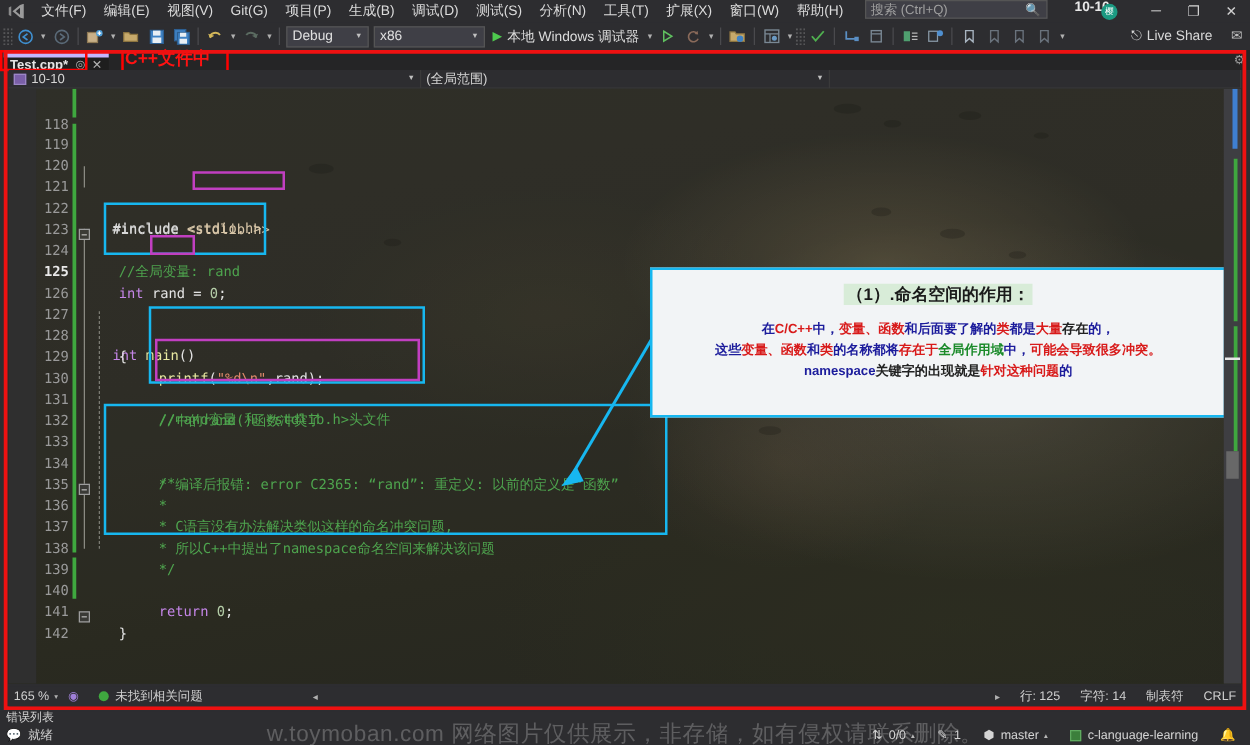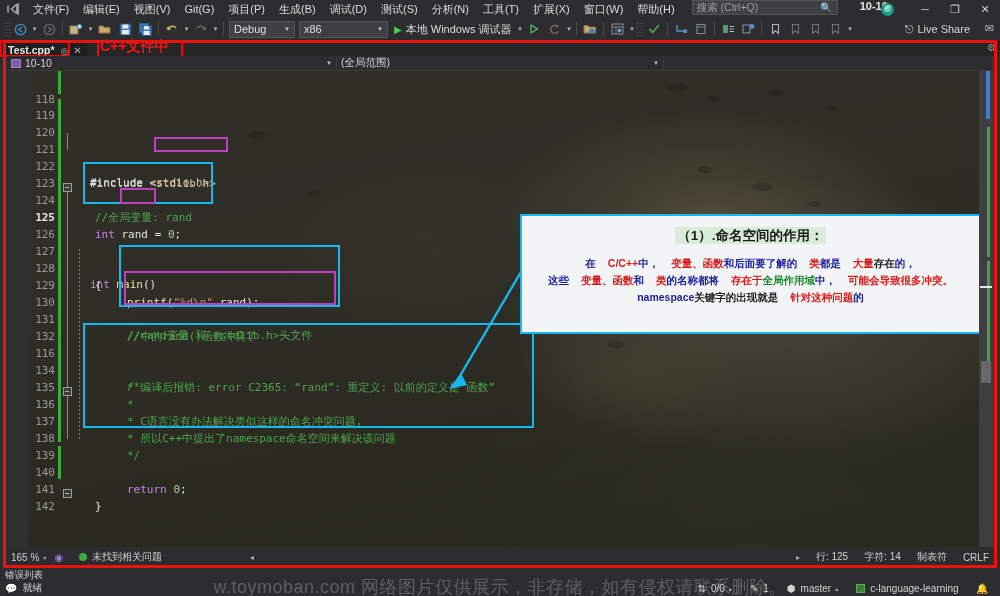--- a/index.html
+++ b/index.html
@@ -67,21 +67,21 @@
     color:#d8d8d8; font-size:11px;
   }
   .live-share .ls-ico { margin-right:4px; font-size:11px; }
 
   
   .tabstrip {
     position:absolute; top:40px; left:0; width:1000px; height:16px; background:#252526;
   }
   .tab {
     position:absolute; left:3px; top:0; height:16px; background:#1e1e1e;
-    display:flex; align-items:flex-end; padding: 0 5px; border-top:3px solid #c4b5fd;
+    display:flex; align-items:flex-start; padding: 0 5px; border-top:6px solid #c4b5fd;
   }
   .tab .tname { font-size:10.5px; color:#e4e4e4; font-weight:bold; }
   .tab .pin { font-size:9px; color:#b0b0b0; margin-left:6px; }
   .tab .cls { font-size:10px; color:#b0b0b0; margin-left:5px; }
   .tab-anno {
     position:absolute; left:100px; top:-3px; font-size:14px; font-weight:bold;
     color:#ff1212; letter-spacing:0px; line-height:18px;
   }
   .tab-anno-box {
     position:absolute; left:97px; top:40px; width:86px; height:18px;
@@ -168,21 +168,21 @@
   }
   .callout h3 {
     text-align:center; font-size:13.5px; font-weight:bold; color:#1a1a1a;
     margin: 5px 0 10px 0;
   }
   .callout h3 .hl { background:#d8ecd8; padding:1px 2px; }
   .callout p {
     text-align:center; font-size:10.5px; line-height:17px; font-weight:bold; color:#1c1c9c;
     margin:0;
   }
-  .r { color:#d81a1a;margin-left:12px; }
+  .r { color:#d81a1a; }
   .g { color:#1a8a2a; }
   .b { color:#1c1c9c; }
   .k { color:#222222; }
   .arrow-line { position:absolute; pointer-events:none; }
 
   
   .vscroll {
     position:absolute; right:0; top:0; width:14px; height:100%; background:#3e3e42;
   }
   .vthumb { position:absolute; left:2px; width:10px; background:#686868; }
@@ -560,21 +560,21 @@
         <span class="ltext" style="left:120px"><span class="c-cmt">//rand变量 和 &lt;stdlib.h&gt;头文件</span></span>
       </div>
       <div class="ln" style="top:224px">
         <span class="lnum">131</span>
         <span class="ltext" style="left:120px"><span class="c-cmt">//中的rand()函数冲突了</span></span>
       </div>
       <div class="ln" style="top:241px">
         <span class="lnum">132</span>
       </div>
       <div class="ln" style="top:258px">
-        <span class="lnum">116</span>
+        <span class="lnum">133</span>
         
         <span class="ltext" style="left:120px"><span class="c-cmt">/*</span></span>
       </div>
       <div class="ln" style="top:275px">
         <span class="lnum">134</span>
         <span class="ltext" style="left:120px"><span class="c-cmt">* 编译后报错: error C2365: “rand”: 重定义: 以前的定义是“函数”</span></span>
       </div>
       <div class="ln" style="top:292px">
         <span class="lnum">135</span>
         <span class="ltext" style="left:120px"><span class="c-cmt">*</span></span>

